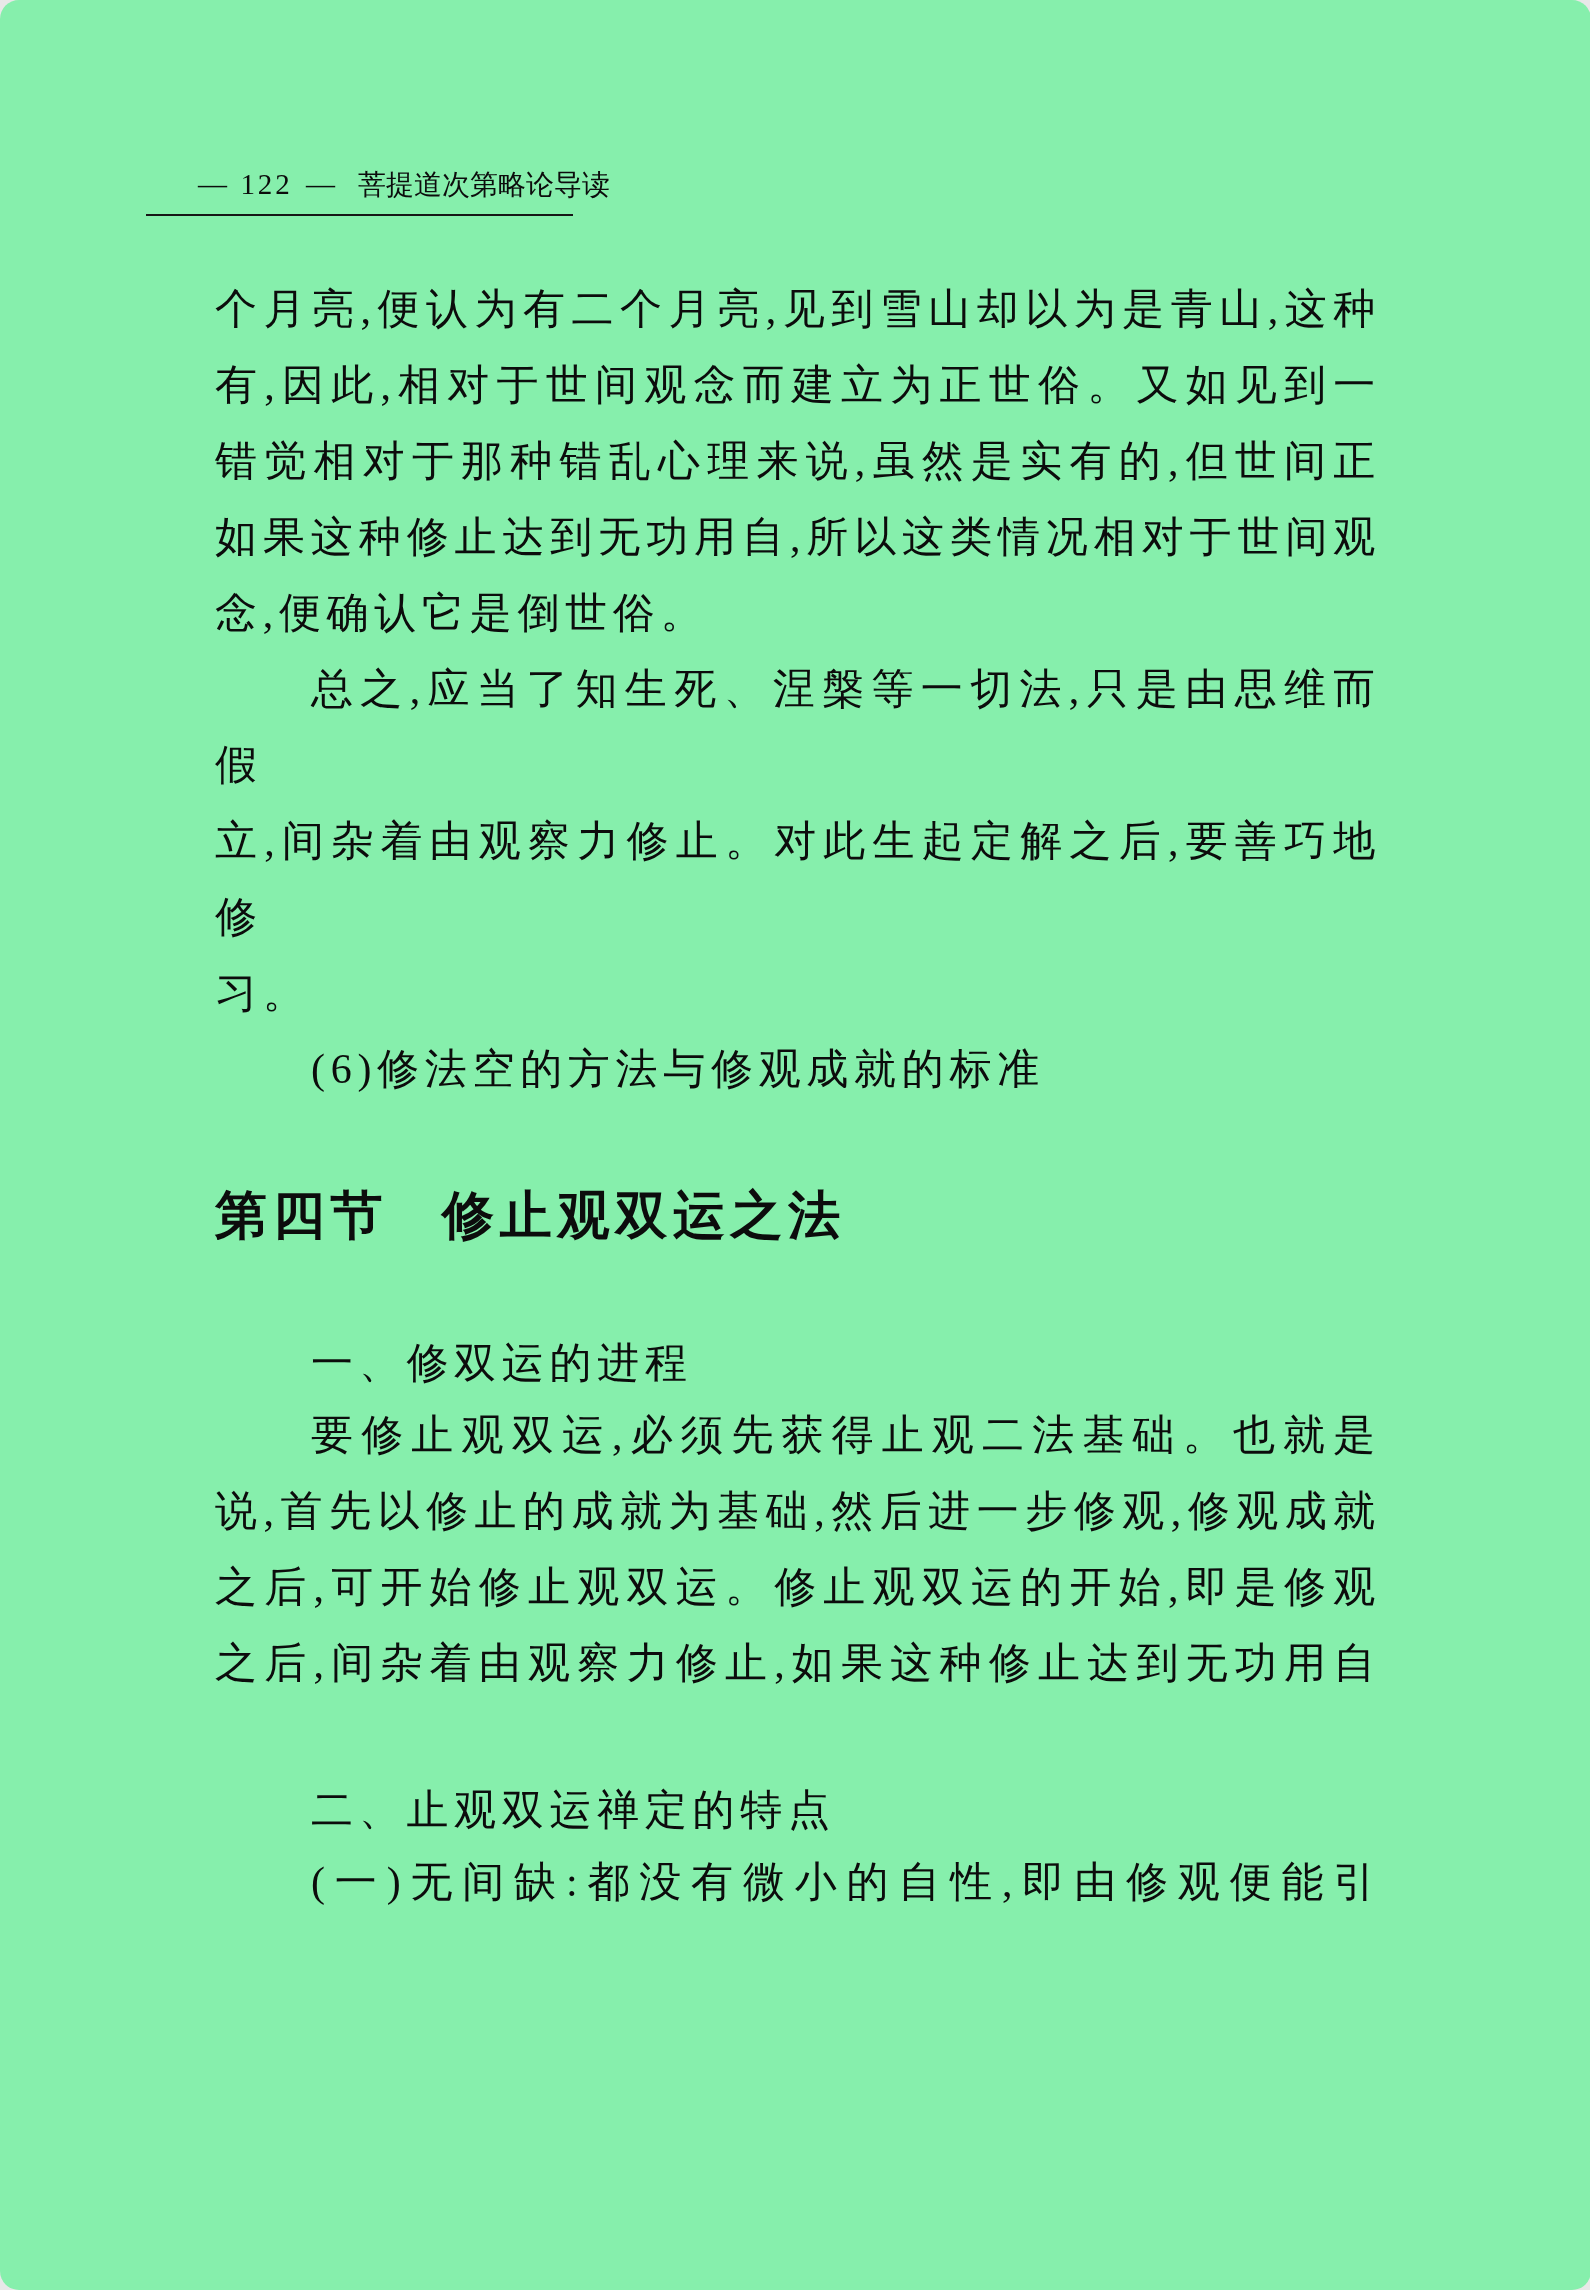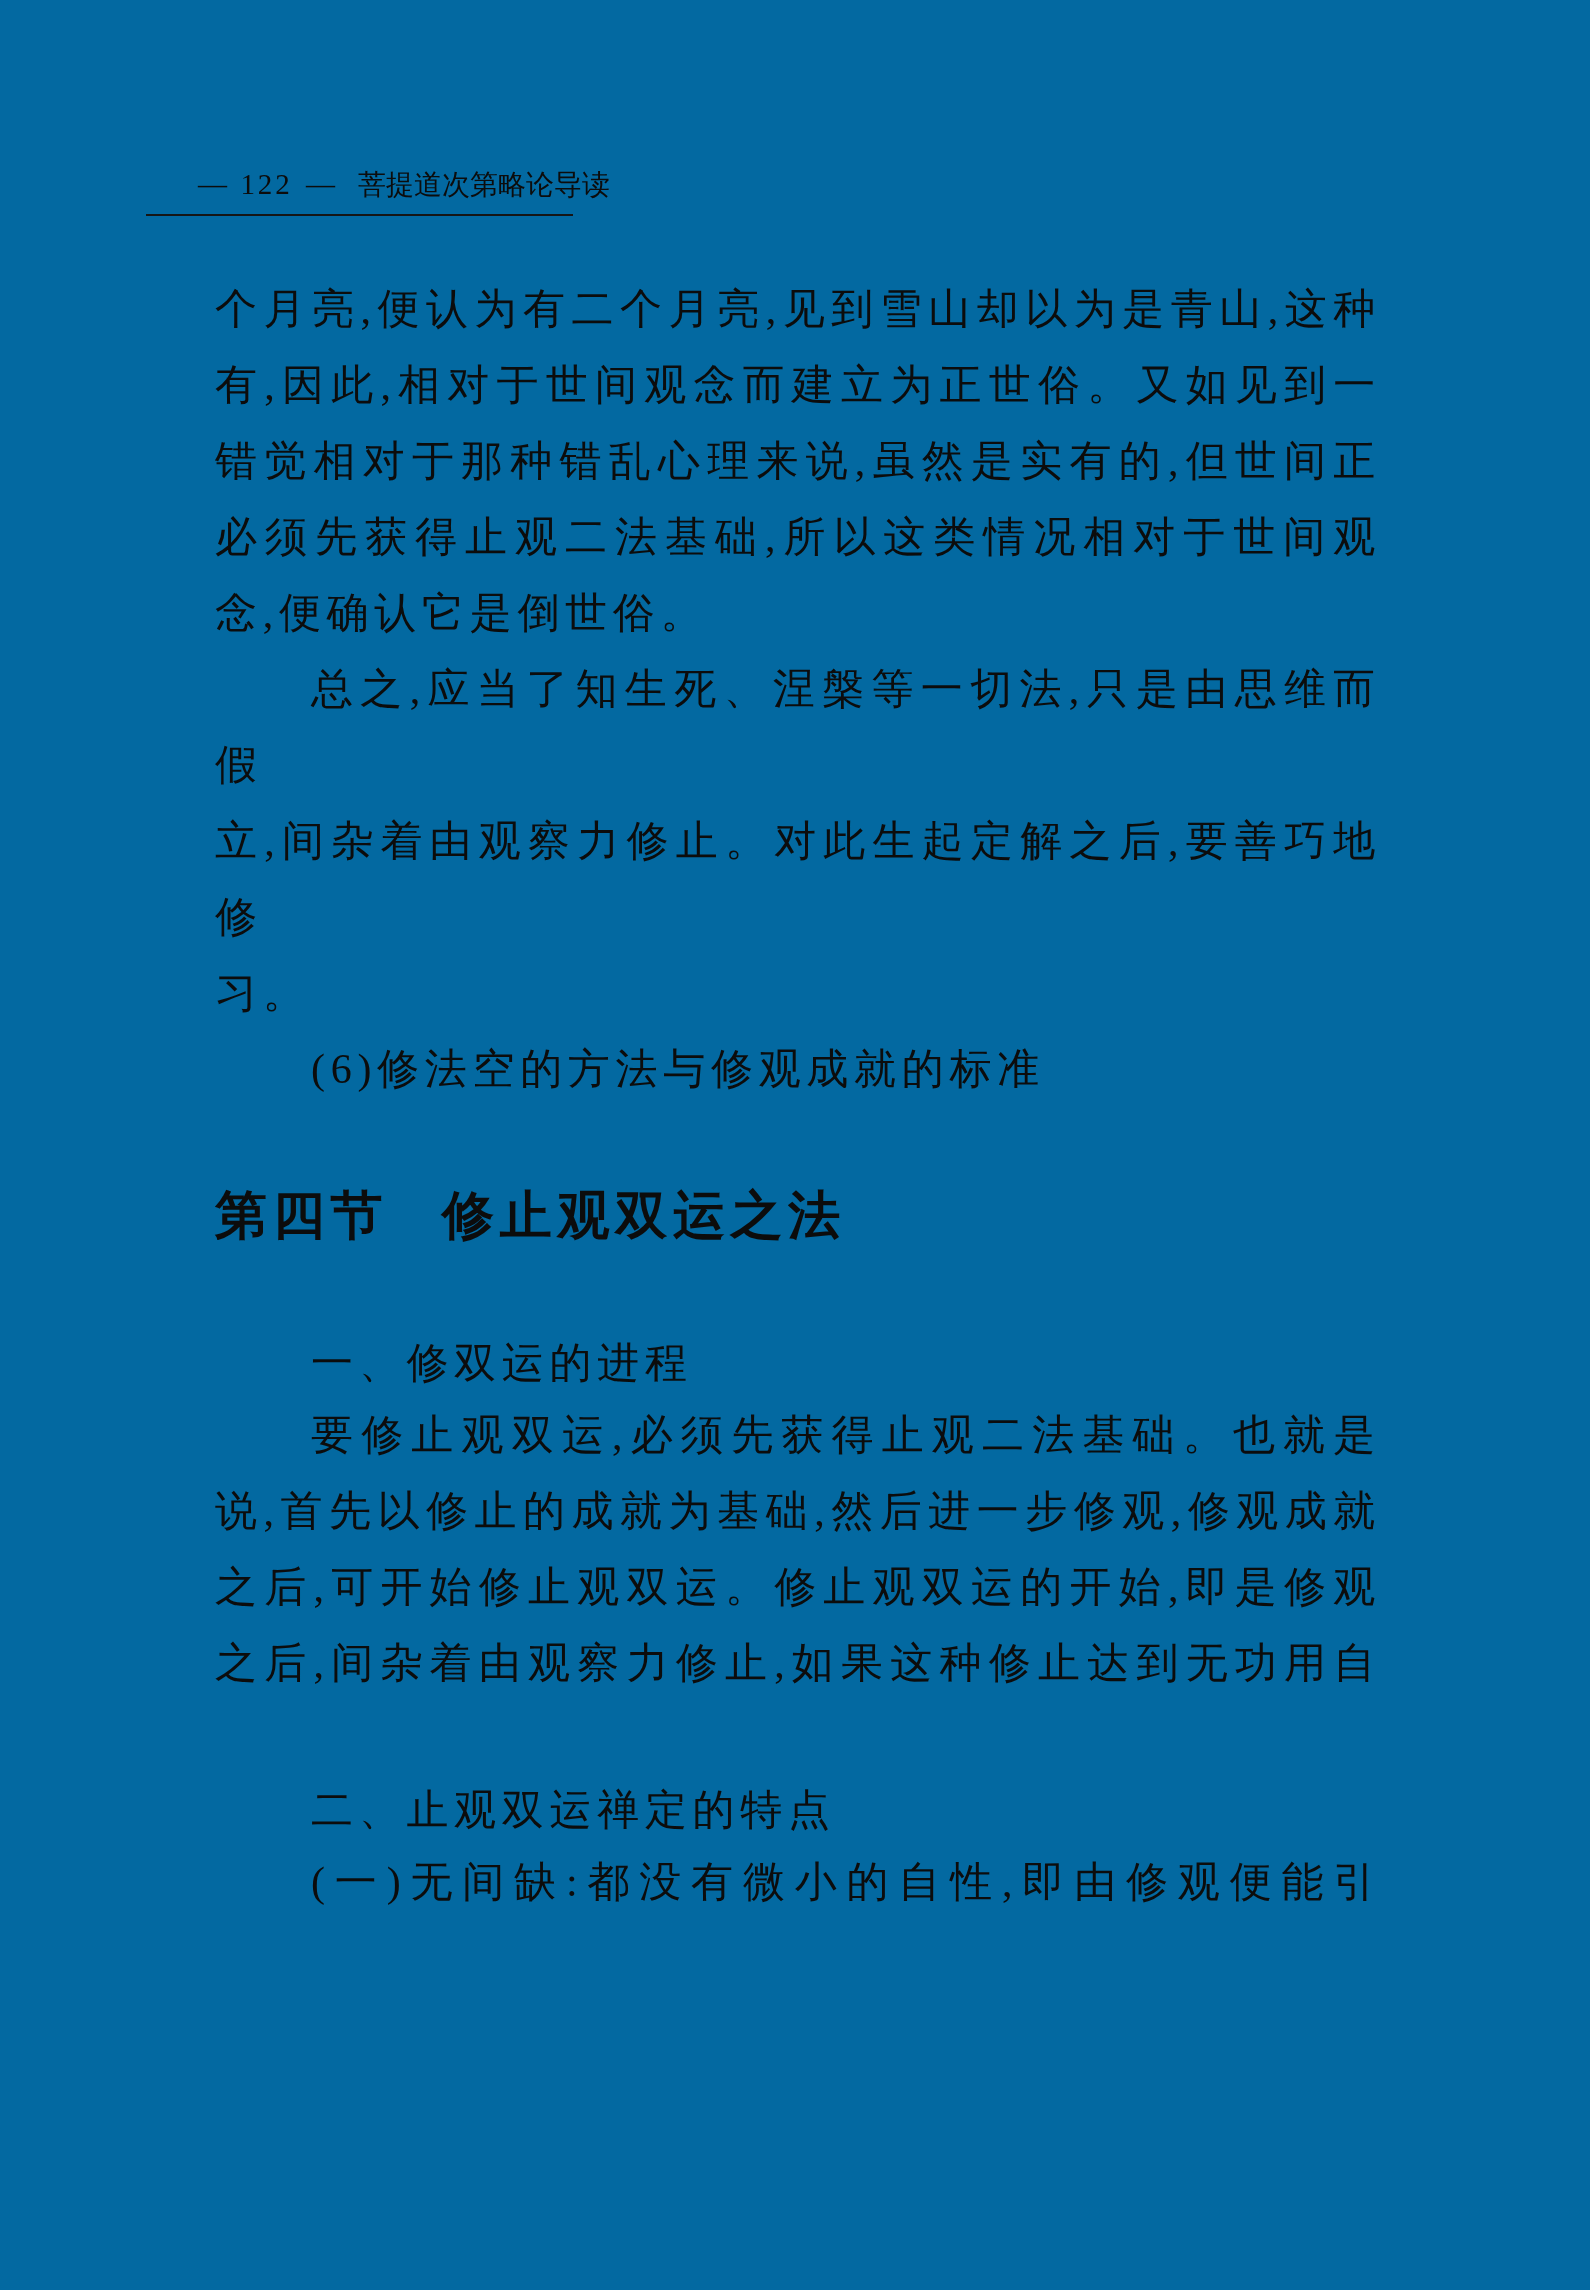--- a/index.html
+++ b/index.html
@@ -1,24 +1,25 @@
 <!DOCTYPE html>
 <html><head>
 <meta charset="utf-8">
 <style>
   html, body { margin: 0; padding: 0; background: #e8e8e8; }
   .page {
     position: relative;
     width: 1591px;
     height: 2290px;
-    background: #0369a1;
+    background: #86efac;
     font-family: "Liberation Serif", serif;
     color: #0c0c0c;
     overflow: hidden;
     margin: 0 auto;
+    border-radius: 19px;
   }
   
   .header {
     position: absolute;
     left: 146px;
     top: 166px;
     width: 427px;
     box-sizing: border-box;
     padding: 0 0 9.6px 52px;
     border-bottom: 2.9px solid #161616;
@@ -66,21 +67,21 @@
 
 <div class="page">
   <div class="header">
     <span class="dash">—</span><span class="num">122</span><span class="dash">—</span><span class="title">菩提道次第略论导读</span>
   </div>
   <div class="body-block">
       <div>
         <div class="line">个月亮,便认为有二个月亮,见到雪山却以为是青山,这种</div>
         <div class="line">有,因此,相对于世间观念而建立为正世俗。又如见到一</div>
         <div class="line">错觉相对于那种错乱心理来说,虽然是实有的,但世间正</div>
-        <div class="line">必须先获得止观二法基础,所以这类情况相对于世间观</div>
+        <div class="line">如果这种修止达到无功用自,所以这类情况相对于世间观</div>
         <div class="line end">念,便确认它是倒世俗。</div>
       </div>
       <div>
         <div class="line indent">总之,应当了知生死、涅槃等一切法,只是由思维而假</div>
         <div class="line">立,间杂着由观察力修止。对此生起定解之后,要善巧地修</div>
         <div class="line end">习。</div>
       </div>
       <div>
         <div class="line indent end">(6)修法空的方法与修观成就的标准</div>
       </div>

